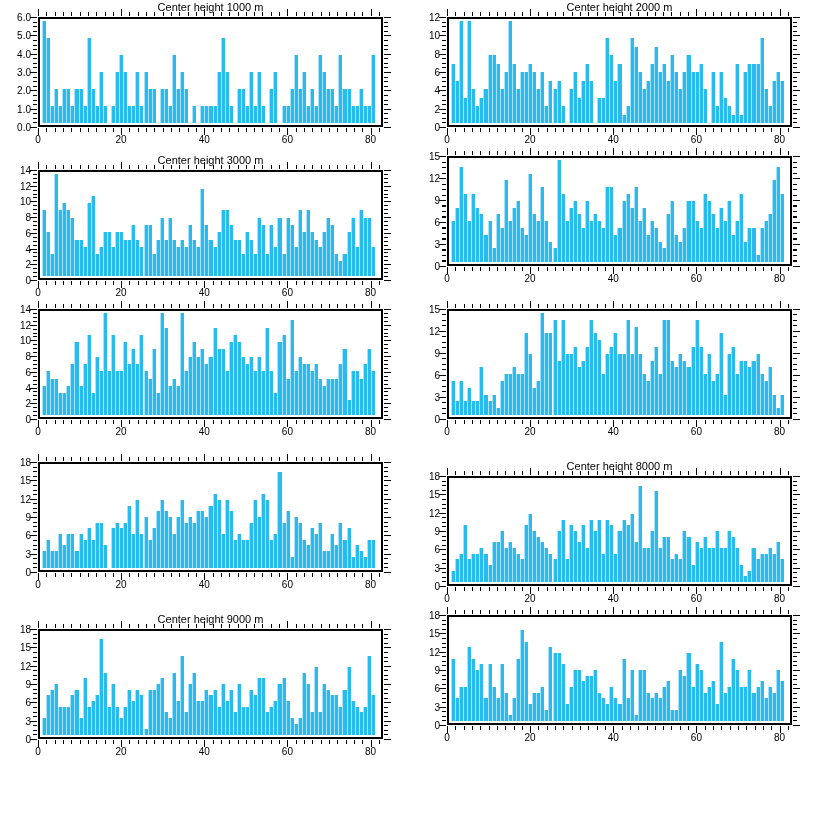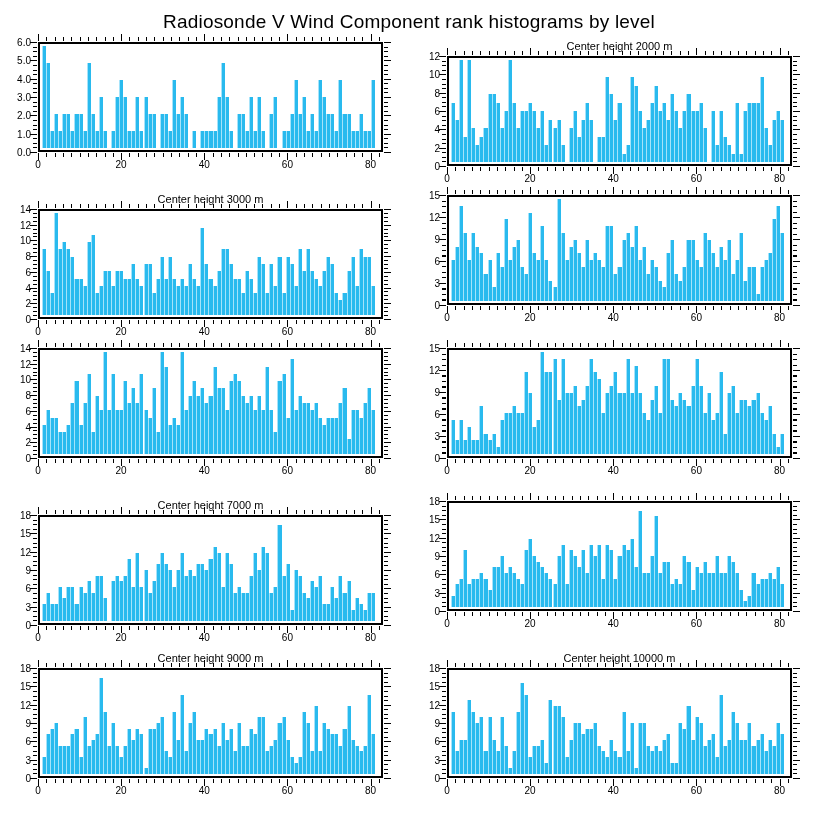--- a/index.html
+++ b/index.html
@@ -25,23 +25,23 @@
   .majy{position:absolute;height:1px;width:7px;background:#000;}
   .ylabel{position:absolute;right:100%;margin-right:7px;width:34px;text-align:right;
     font-size:10px;line-height:11px;}
   .xlabel{position:absolute;top:100%;margin-top:7px;transform:translateX(-50%);
     font-size:10px;line-height:11px;}
 </style>
 </head>
 <body>
 
 <div id="page">
-  <h1 class="main-title">Radiosonde V Wind Component rank histograms by level</h1>
   <div id="charts">
       <div class="cell">
+        <div class="sub-title">Center height 1000 m</div>
         <div class="plotwrap">
           <div class="plotbox">
             <div class="bars">
               <div class="bar" style="left: 0%; width: 1.20482%; height: 100%; background: rgb(41, 186, 238); border-left: 1px solid rgb(165, 227, 250);"></div>
               <div class="bar" style="left: 1.20482%; width: 1.20482%; height: 83.3333%; background: rgb(41, 186, 238); border-left: 1px solid rgb(165, 227, 250);"></div>
               <div class="bar" style="left: 2.40964%; width: 1.20482%; height: 16.6667%; background: rgb(41, 186, 238); border-left: 1px solid rgb(165, 227, 250);"></div>
               <div class="bar" style="left: 3.61446%; width: 1.20482%; height: 33.3333%; background: rgb(41, 186, 238); border-left: 1px solid rgb(165, 227, 250);"></div>
               <div class="bar" style="left: 4.81928%; width: 1.20482%; height: 16.6667%; background: rgb(41, 186, 238); border-left: 1px solid rgb(165, 227, 250);"></div>
               <div class="bar" style="left: 6.0241%; width: 1.20482%; height: 33.3333%; background: rgb(41, 186, 238); border-left: 1px solid rgb(165, 227, 250);"></div>
               <div class="bar" style="left: 7.22892%; width: 1.20482%; height: 33.3333%; background: rgb(41, 186, 238); border-left: 1px solid rgb(165, 227, 250);"></div>
@@ -800,21 +800,20 @@
           <div class="ylabel" style="top: calc(60% - 5px);">6</div>
           <div class="majy" style="top: 80%; left: -8px;"></div>
           <div class="majy" style="top: 80%; right: -8px;"></div>
           <div class="ylabel" style="top: calc(80% - 5px);">3</div>
           <div class="majy" style="top: 100%; left: -8px;"></div>
           <div class="majy" style="top: 100%; right: -8px;"></div>
           <div class="ylabel" style="top: calc(100% - 5px);">0</div>
         </div>
       </div>
       <div class="cell">
-        <div class="sub-title">Center height 7000 m</div>
         <div class="plotwrap">
           <div class="plotbox">
             <div class="bars">
               <div class="bar" style="left: 0%; width: 1.20482%; height: 16.6667%; background: rgb(41, 186, 238); border-left: 1px solid rgb(165, 227, 250);"></div>
               <div class="bar" style="left: 1.20482%; width: 1.20482%; height: 27.7778%; background: rgb(41, 186, 238); border-left: 1px solid rgb(165, 227, 250);"></div>
               <div class="bar" style="left: 2.40964%; width: 1.20482%; height: 16.6667%; background: rgb(41, 186, 238); border-left: 1px solid rgb(165, 227, 250);"></div>
               <div class="bar" style="left: 3.61446%; width: 1.20482%; height: 16.6667%; background: rgb(41, 186, 238); border-left: 1px solid rgb(165, 227, 250);"></div>
               <div class="bar" style="left: 4.81928%; width: 1.20482%; height: 33.3333%; background: rgb(41, 186, 238); border-left: 1px solid rgb(165, 227, 250);"></div>
               <div class="bar" style="left: 6.0241%; width: 1.20482%; height: 22.2222%; background: rgb(41, 186, 238); border-left: 1px solid rgb(165, 227, 250);"></div>
               <div class="bar" style="left: 7.22892%; width: 1.20482%; height: 33.3333%; background: rgb(41, 186, 238); border-left: 1px solid rgb(165, 227, 250);"></div>
@@ -930,20 +929,21 @@
           <div class="ylabel" style="top: calc(66.6667% - 5px);">6</div>
           <div class="majy" style="top: 83.3333%; left: -8px;"></div>
           <div class="majy" style="top: 83.3333%; right: -8px;"></div>
           <div class="ylabel" style="top: calc(83.3333% - 5px);">3</div>
           <div class="majy" style="top: 100%; left: -8px;"></div>
           <div class="majy" style="top: 100%; right: -8px;"></div>
           <div class="ylabel" style="top: calc(100% - 5px);">0</div>
         </div>
       </div>
       <div class="cell">
+        <div class="sub-title">Center height 8000 m</div>
         <div class="plotwrap">
           <div class="plotbox">
             <div class="bars">
               <div class="bar" style="left: 0%; width: 1.20482%; height: 11.1111%; background: rgb(41, 186, 238); border-left: 1px solid rgb(165, 227, 250);"></div>
               <div class="bar" style="left: 1.20482%; width: 1.20482%; height: 22.2222%; background: rgb(41, 186, 238); border-left: 1px solid rgb(165, 227, 250);"></div>
               <div class="bar" style="left: 2.40964%; width: 1.20482%; height: 27.7778%; background: rgb(41, 186, 238); border-left: 1px solid rgb(165, 227, 250);"></div>
               <div class="bar" style="left: 3.61446%; width: 1.20482%; height: 55.5556%; background: rgb(41, 186, 238); border-left: 1px solid rgb(165, 227, 250);"></div>
               <div class="bar" style="left: 4.81928%; width: 1.20482%; height: 22.2222%; background: rgb(41, 186, 238); border-left: 1px solid rgb(165, 227, 250);"></div>
               <div class="bar" style="left: 6.0241%; width: 1.20482%; height: 27.7778%; background: rgb(41, 186, 238); border-left: 1px solid rgb(165, 227, 250);"></div>
               <div class="bar" style="left: 7.22892%; width: 1.20482%; height: 27.7778%; background: rgb(41, 186, 238); border-left: 1px solid rgb(165, 227, 250);"></div>
@@ -1191,21 +1191,20 @@
           <div class="ylabel" style="top: calc(66.6667% - 5px);">6</div>
           <div class="majy" style="top: 83.3333%; left: -8px;"></div>
           <div class="majy" style="top: 83.3333%; right: -8px;"></div>
           <div class="ylabel" style="top: calc(83.3333% - 5px);">3</div>
           <div class="majy" style="top: 100%; left: -8px;"></div>
           <div class="majy" style="top: 100%; right: -8px;"></div>
           <div class="ylabel" style="top: calc(100% - 5px);">0</div>
         </div>
       </div>
       <div class="cell">
-        <div class="sub-title">Center height 10000 m</div>
         <div class="plotwrap">
           <div class="plotbox">
             <div class="bars">
               <div class="bar" style="left: 0%; width: 1.20482%; height: 61.1111%; background: rgb(41, 186, 238); border-left: 1px solid rgb(165, 227, 250);"></div>
               <div class="bar" style="left: 1.20482%; width: 1.20482%; height: 22.2222%; background: rgb(41, 186, 238); border-left: 1px solid rgb(165, 227, 250);"></div>
               <div class="bar" style="left: 2.40964%; width: 1.20482%; height: 33.3333%; background: rgb(41, 186, 238); border-left: 1px solid rgb(165, 227, 250);"></div>
               <div class="bar" style="left: 3.61446%; width: 1.20482%; height: 33.3333%; background: rgb(41, 186, 238); border-left: 1px solid rgb(165, 227, 250);"></div>
               <div class="bar" style="left: 4.81928%; width: 1.20482%; height: 72.2222%; background: rgb(41, 186, 238); border-left: 1px solid rgb(165, 227, 250);"></div>
               <div class="bar" style="left: 6.0241%; width: 1.20482%; height: 61.1111%; background: rgb(41, 186, 238); border-left: 1px solid rgb(165, 227, 250);"></div>
               <div class="bar" style="left: 7.22892%; width: 1.20482%; height: 50%; background: rgb(41, 186, 238); border-left: 1px solid rgb(165, 227, 250);"></div>

